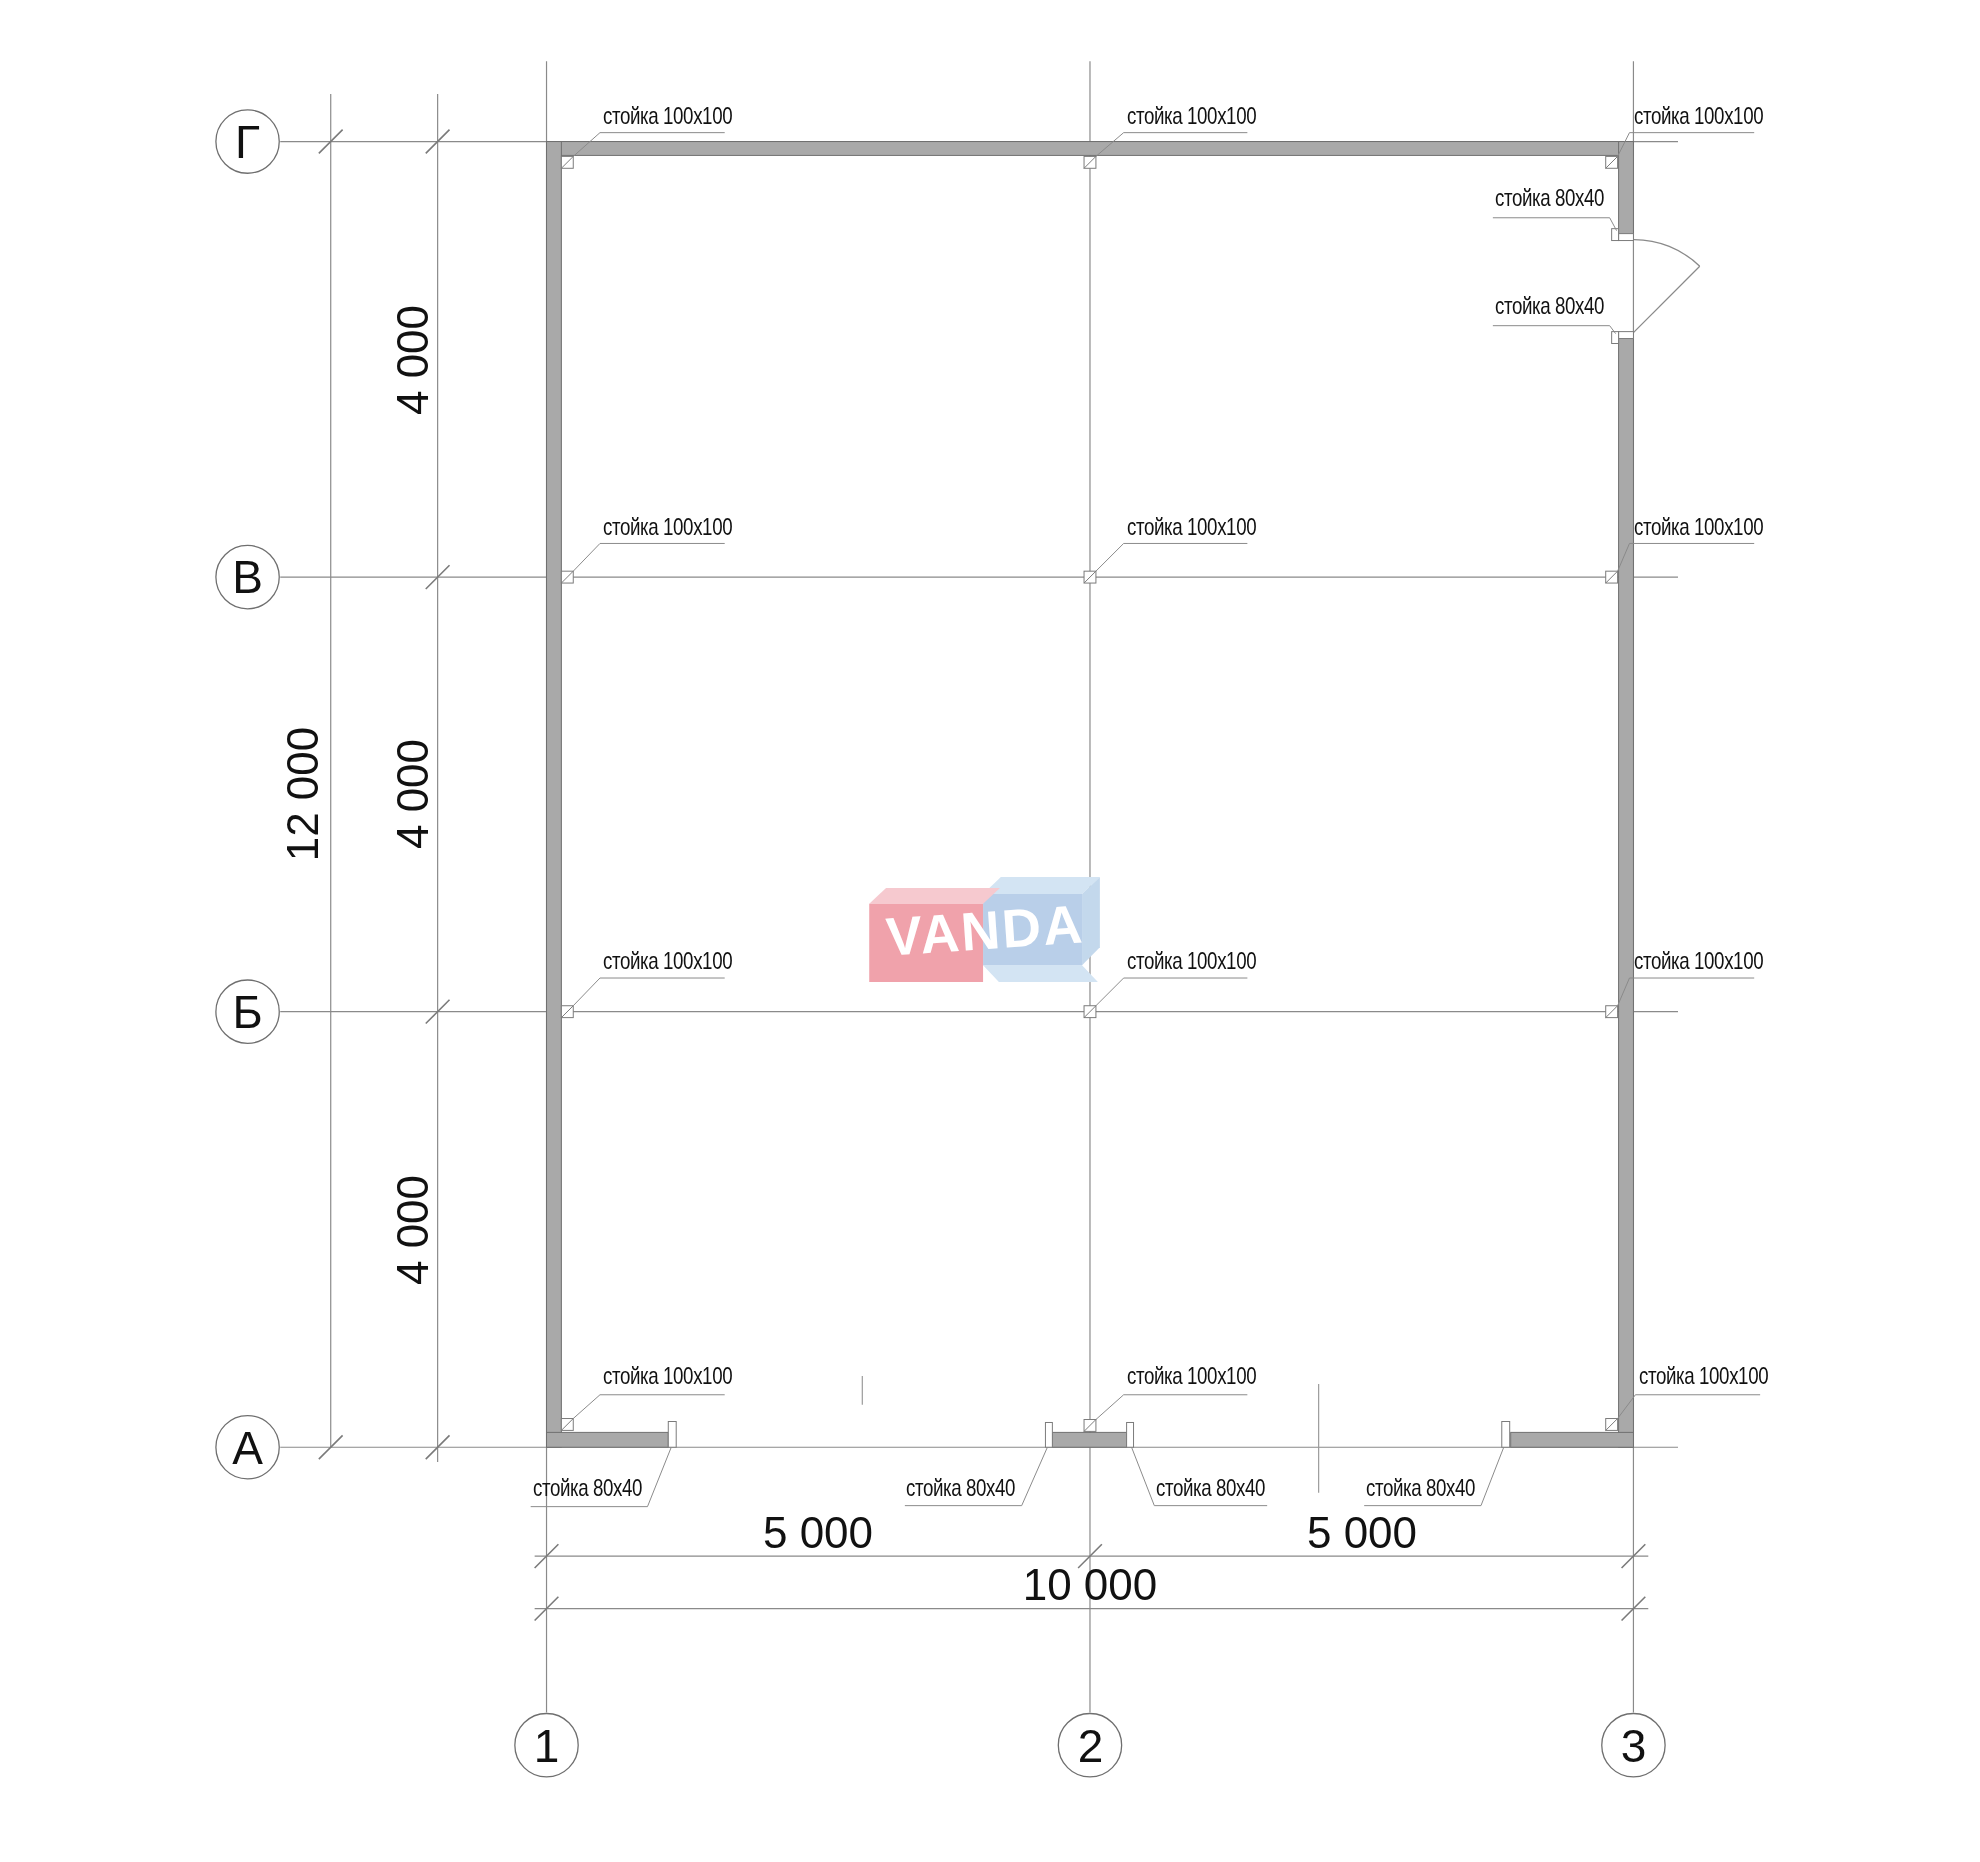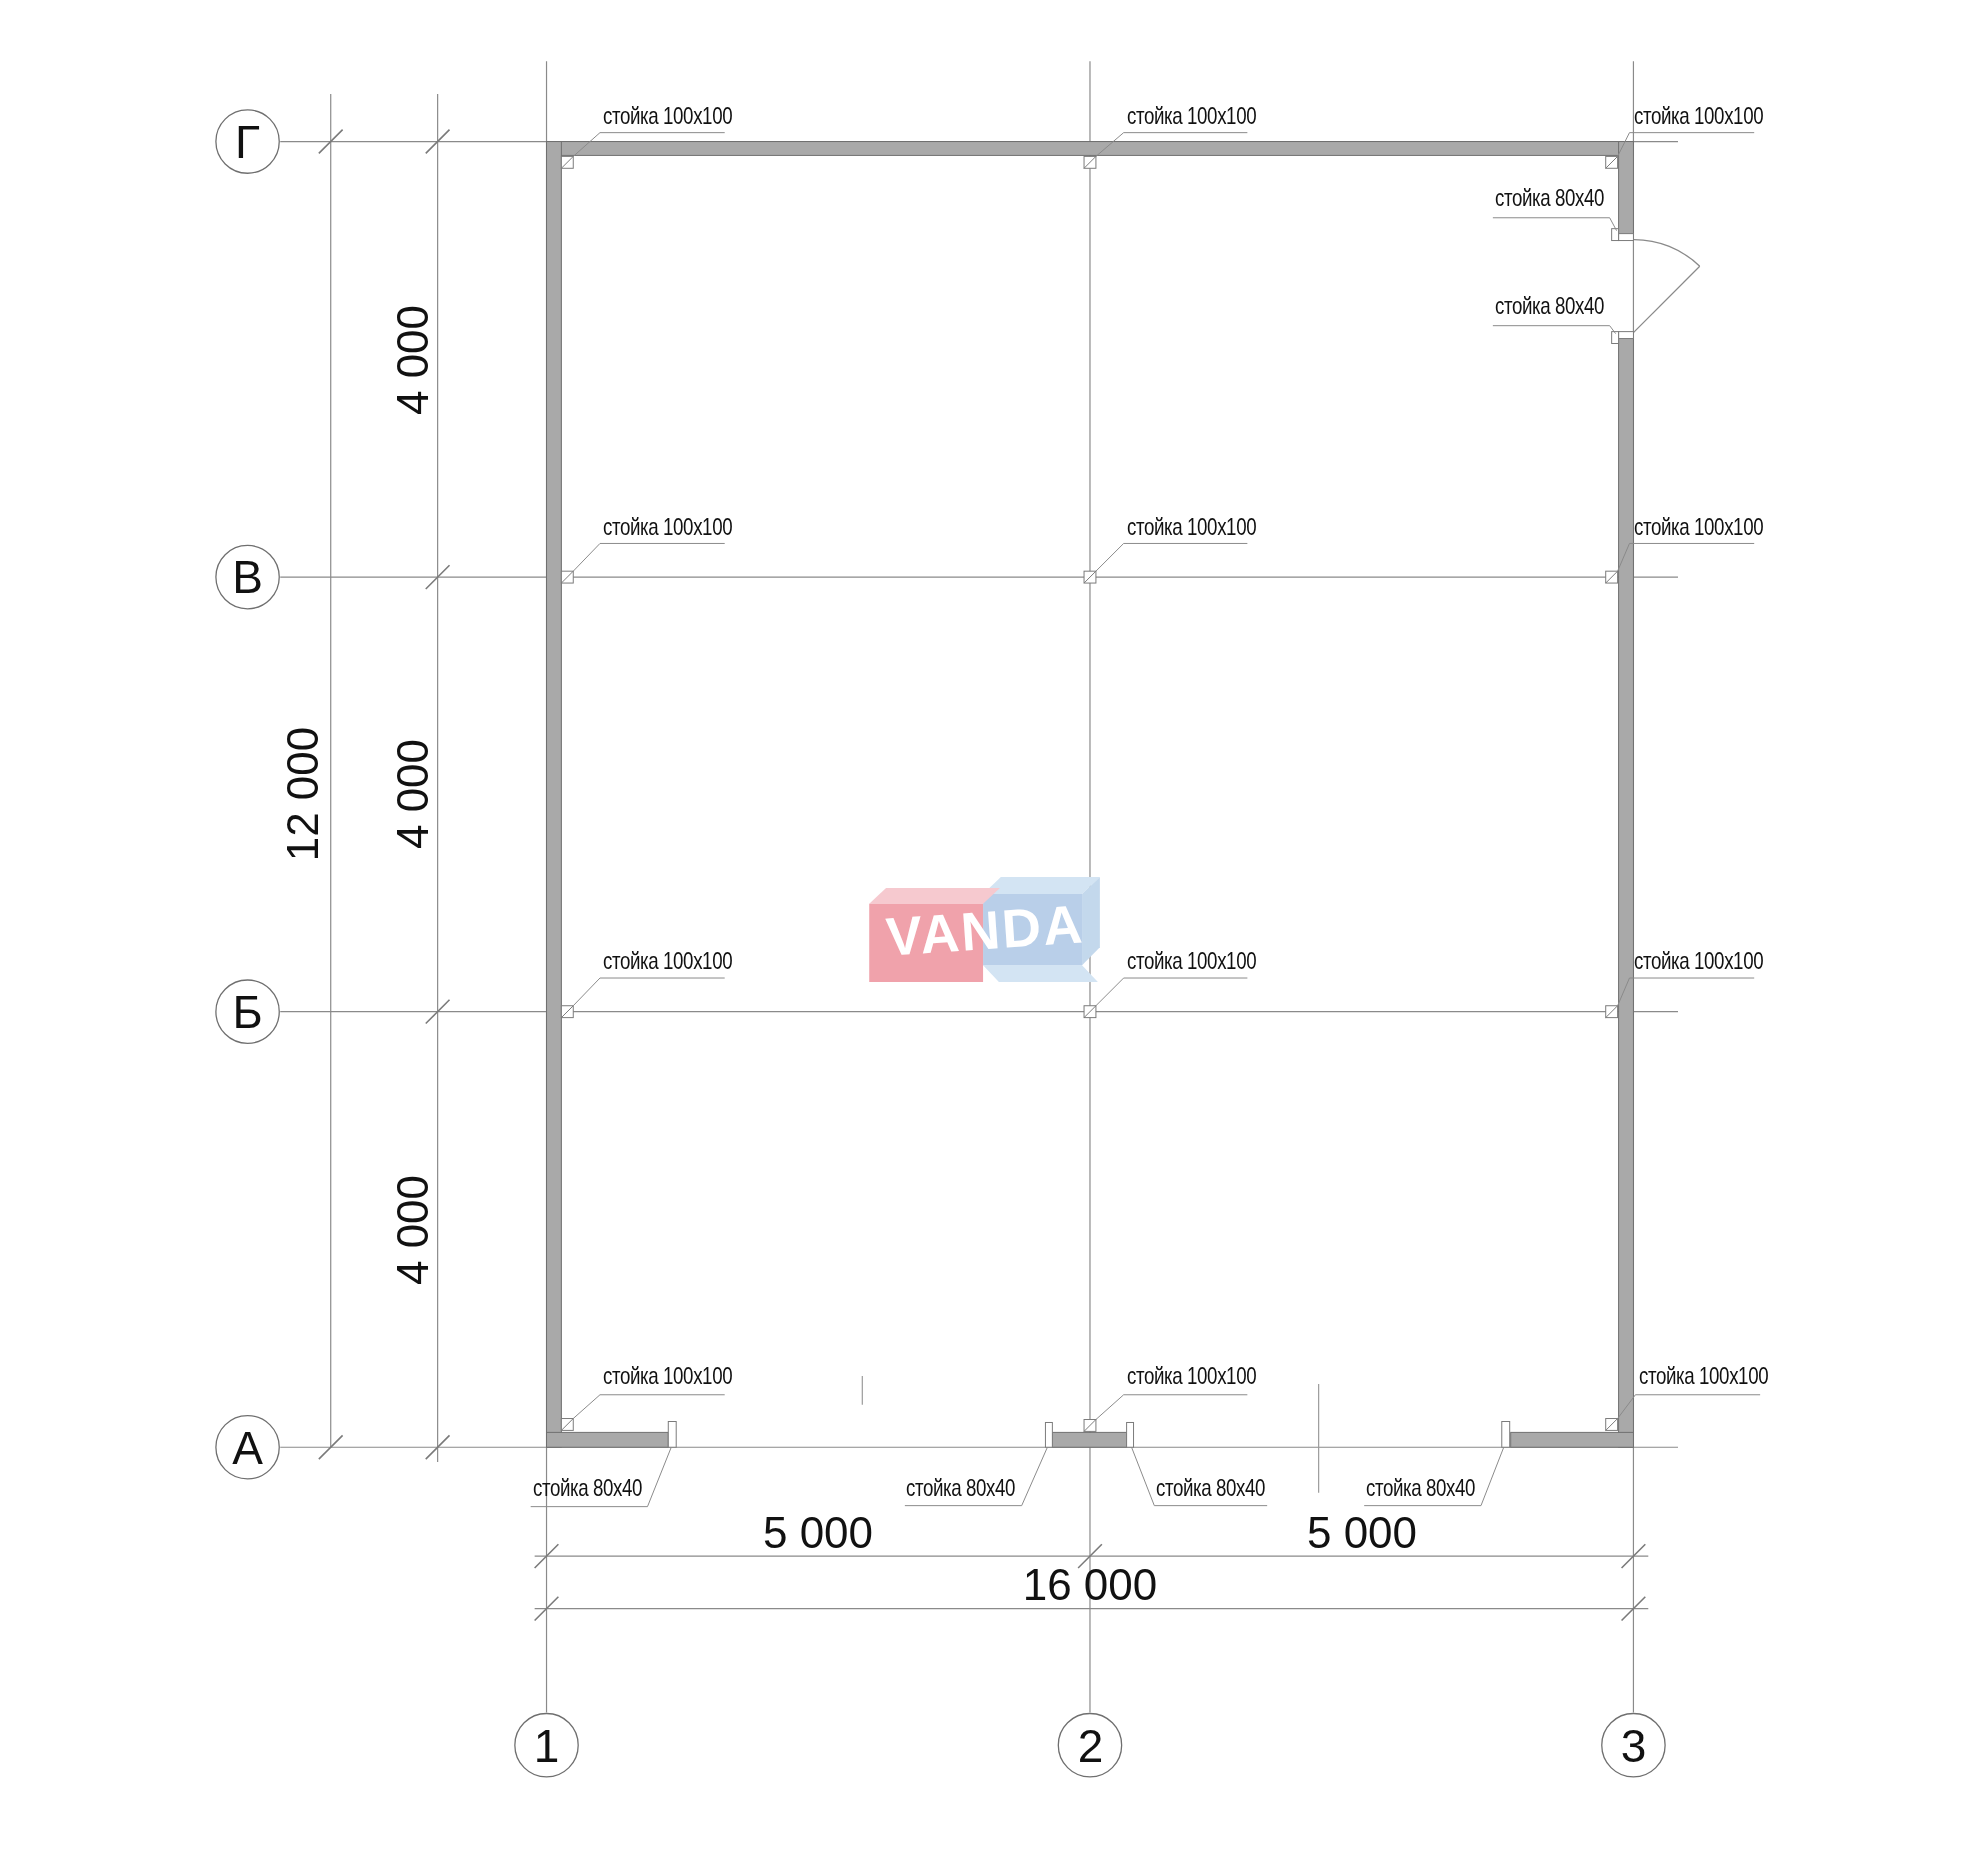--- a/index.html
+++ b/index.html
@@ -210,21 +210,21 @@
 <div class="txt bubble-txt" style="left:1041px;top:1722px;">2</div>
 <div class="txt bubble-txt" style="left:1584px;top:1722px;">3</div>
 
 <div class="txt dim rot" style="left:314px;top:338px;">4 000</div>
 <div class="txt dim rot" style="left:314px;top:772px;">4 000</div>
 <div class="txt dim rot" style="left:314px;top:1208px;">4 000</div>
 <div class="txt dim rot" style="left:204px;top:772px;">12 000</div>
 
 <div class="txt dim" style="left:719px;top:1511px;">5 000</div>
 <div class="txt dim" style="left:1263px;top:1511px;">5 000</div>
-<div class="txt dim" style="left:991px;top:1563px;">16 000</div>
+<div class="txt dim" style="left:991px;top:1563px;">10 000</div>
 
 <div class="txt lbl" style="left:603px;top:102px;">стойка 100x100</div>
 <div class="txt lbl" style="left:1127px;top:102px;">стойка 100x100</div>
 <div class="txt lbl" style="left:1634px;top:102px;">стойка 100x100</div>
 <div class="txt lbl" style="left:603px;top:513px;">стойка 100x100</div>
 <div class="txt lbl" style="left:1127px;top:513px;">стойка 100x100</div>
 <div class="txt lbl" style="left:1634px;top:513px;">стойка 100x100</div>
 <div class="txt lbl" style="left:603px;top:947px;">стойка 100x100</div>
 <div class="txt lbl" style="left:1127px;top:947px;">стойка 100x100</div>
 <div class="txt lbl" style="left:1634px;top:947px;">стойка 100x100</div>

